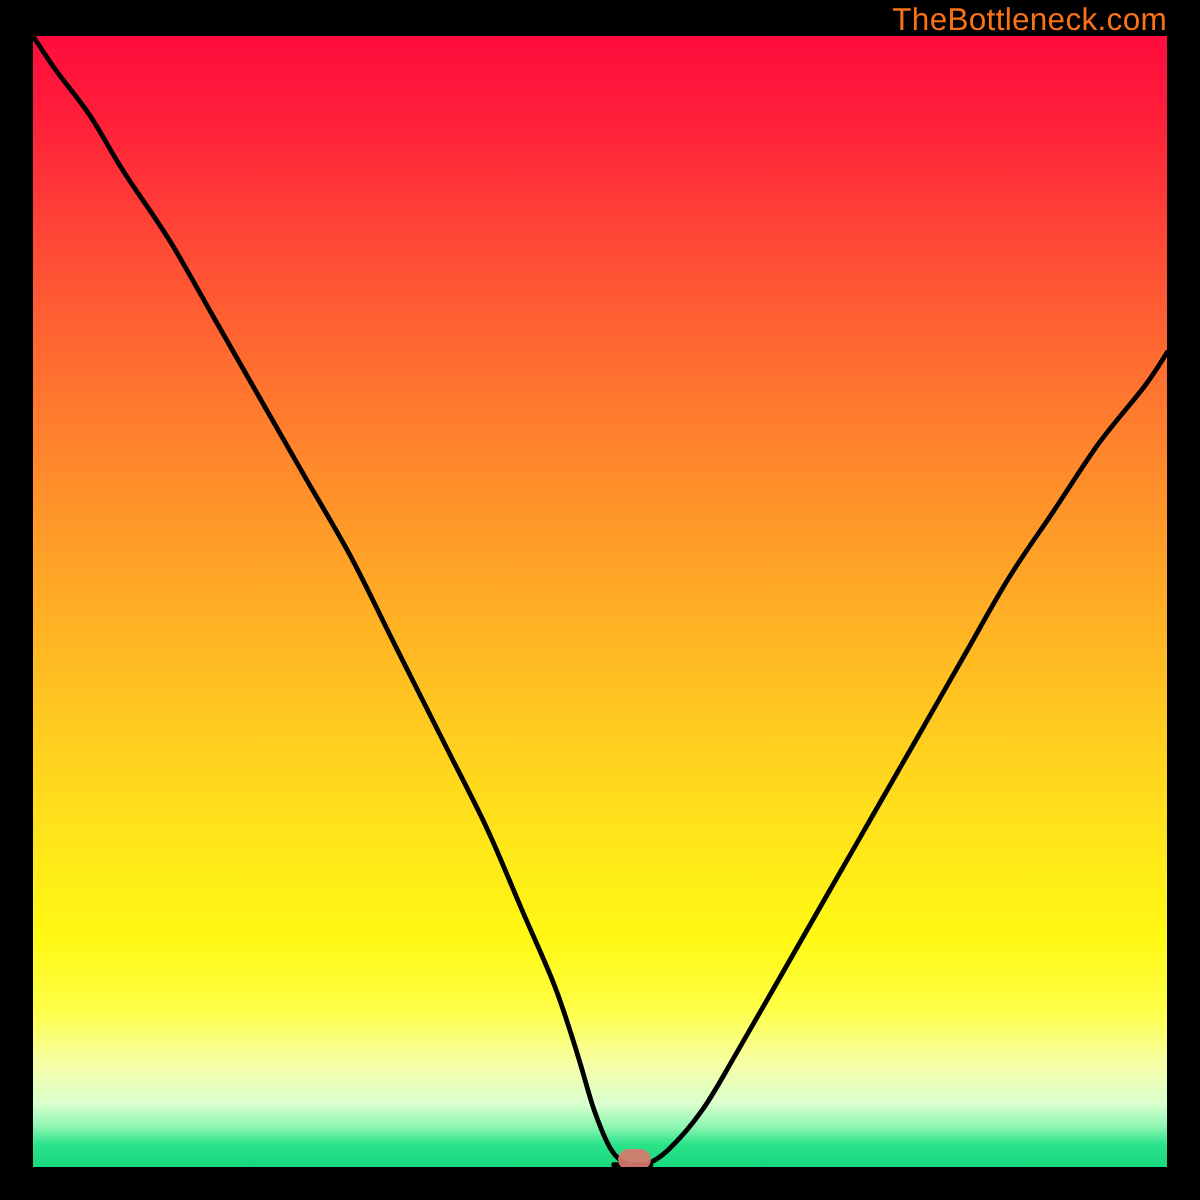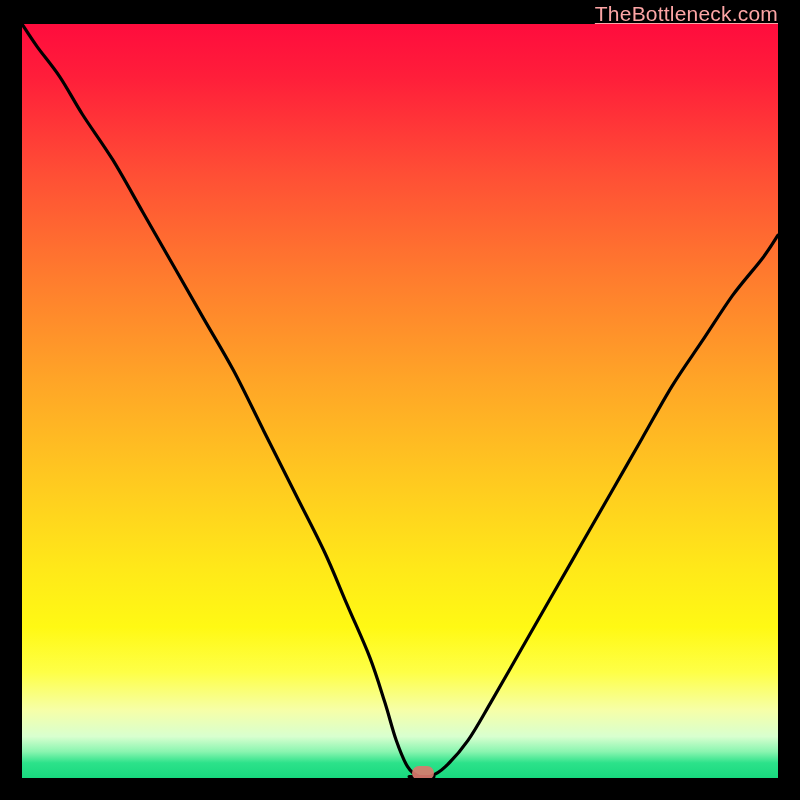--- a/index.html
+++ b/index.html
@@ -43,25 +43,24 @@
       #d8ffcf 94.5%,
       #8af5b0 96.5%,
       #2ce28a 98%,
       #18d87e 100%
     );
   }
   .attribution {
     position: absolute;
     top: 2px;
     right: 22px;
-    color: #fca5a5;
+    color: #f97316;
     font-size: 21px;
     font-weight: 400;
     letter-spacing: 0.2px;
-    text-decoration: underline;
   }
   svg.curve {
     position: absolute;
     inset: 0;
     width: 100%;
     height: 100%;
   }
   .marker {
     position: absolute;
     width: 22px;

